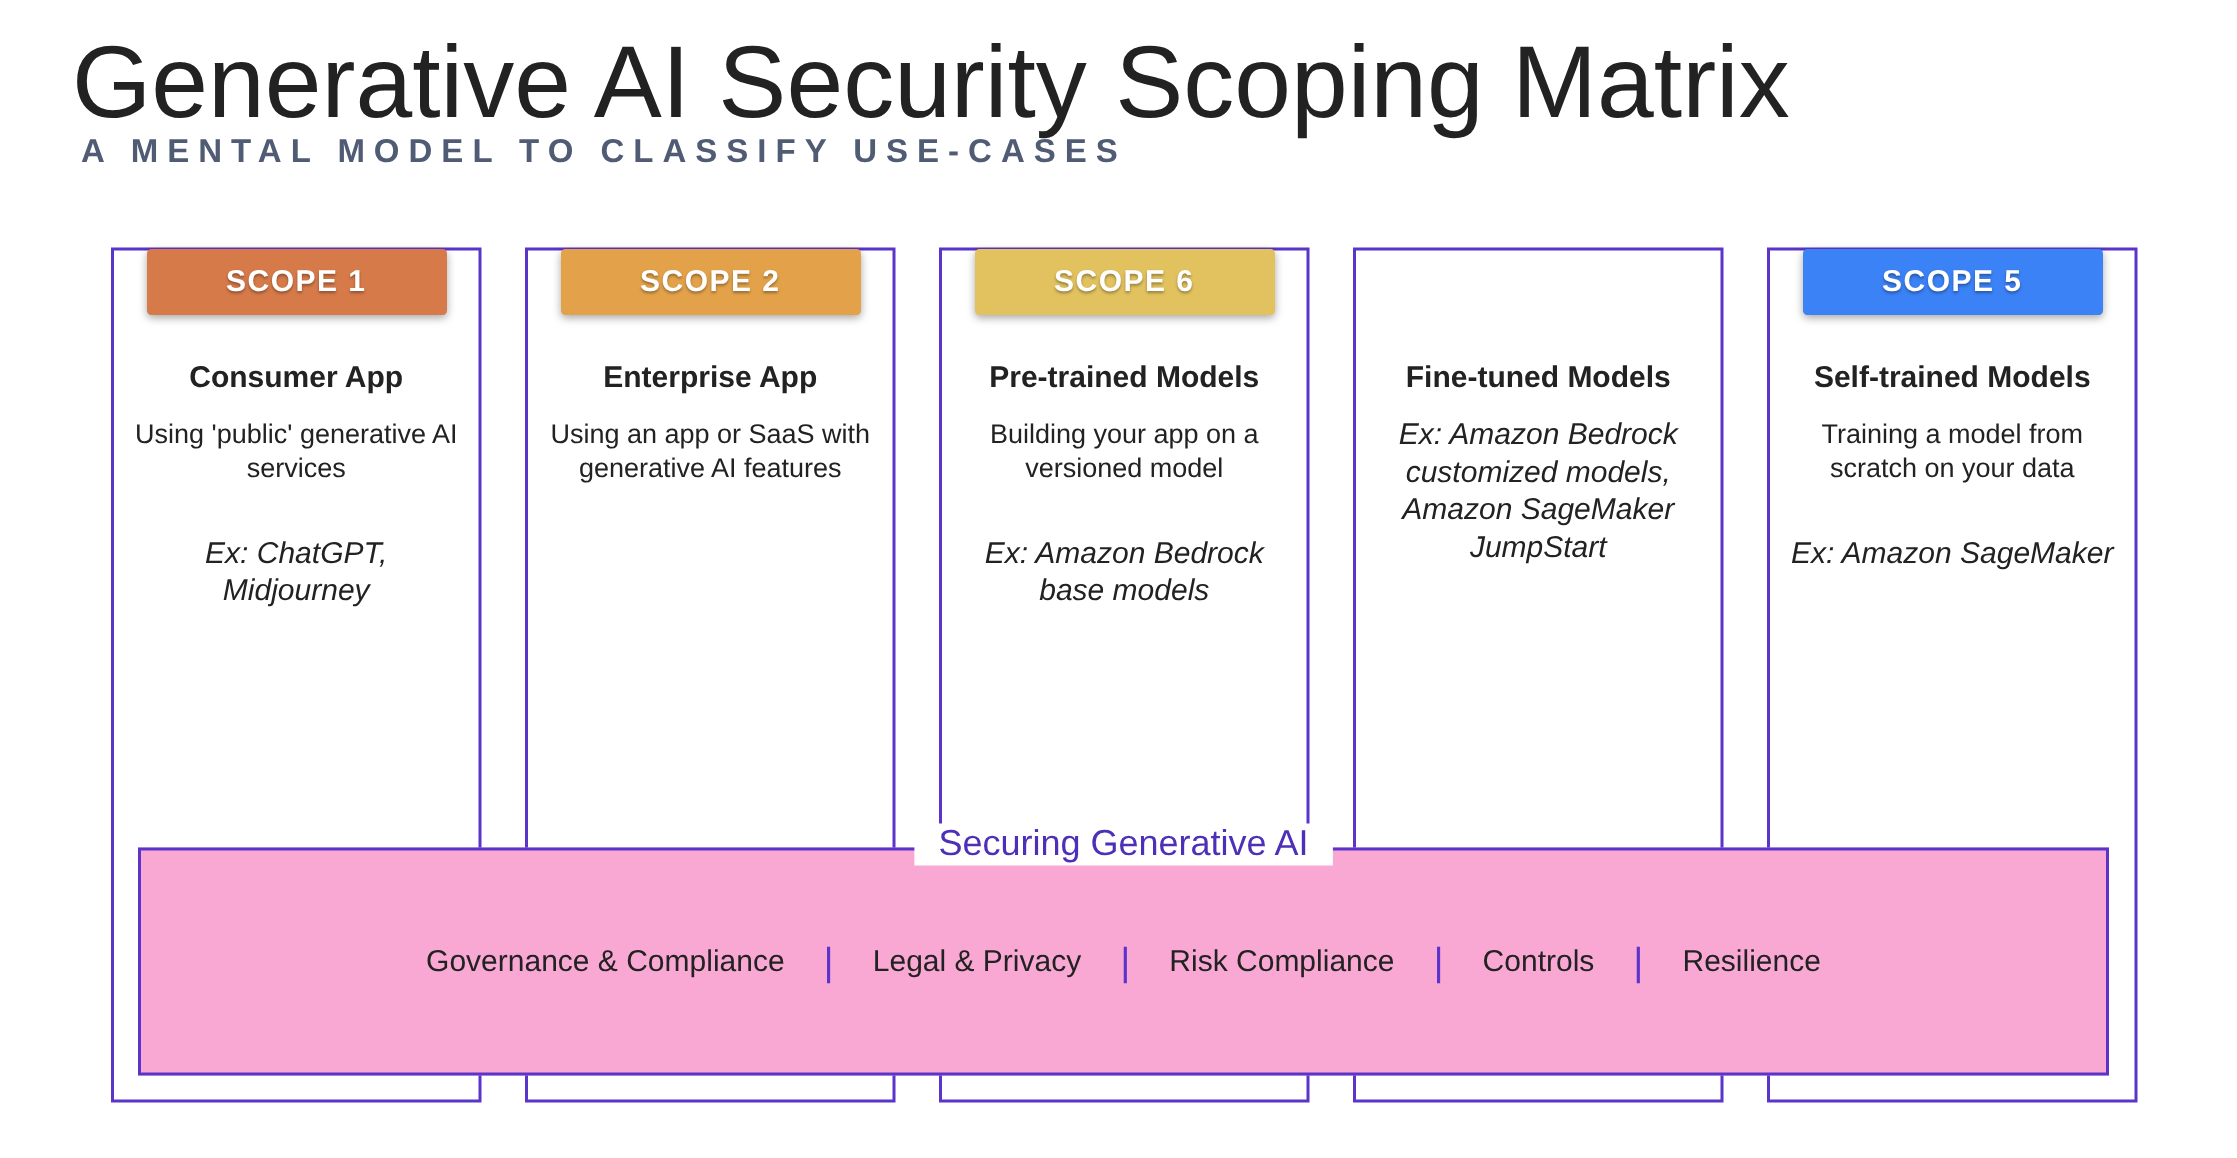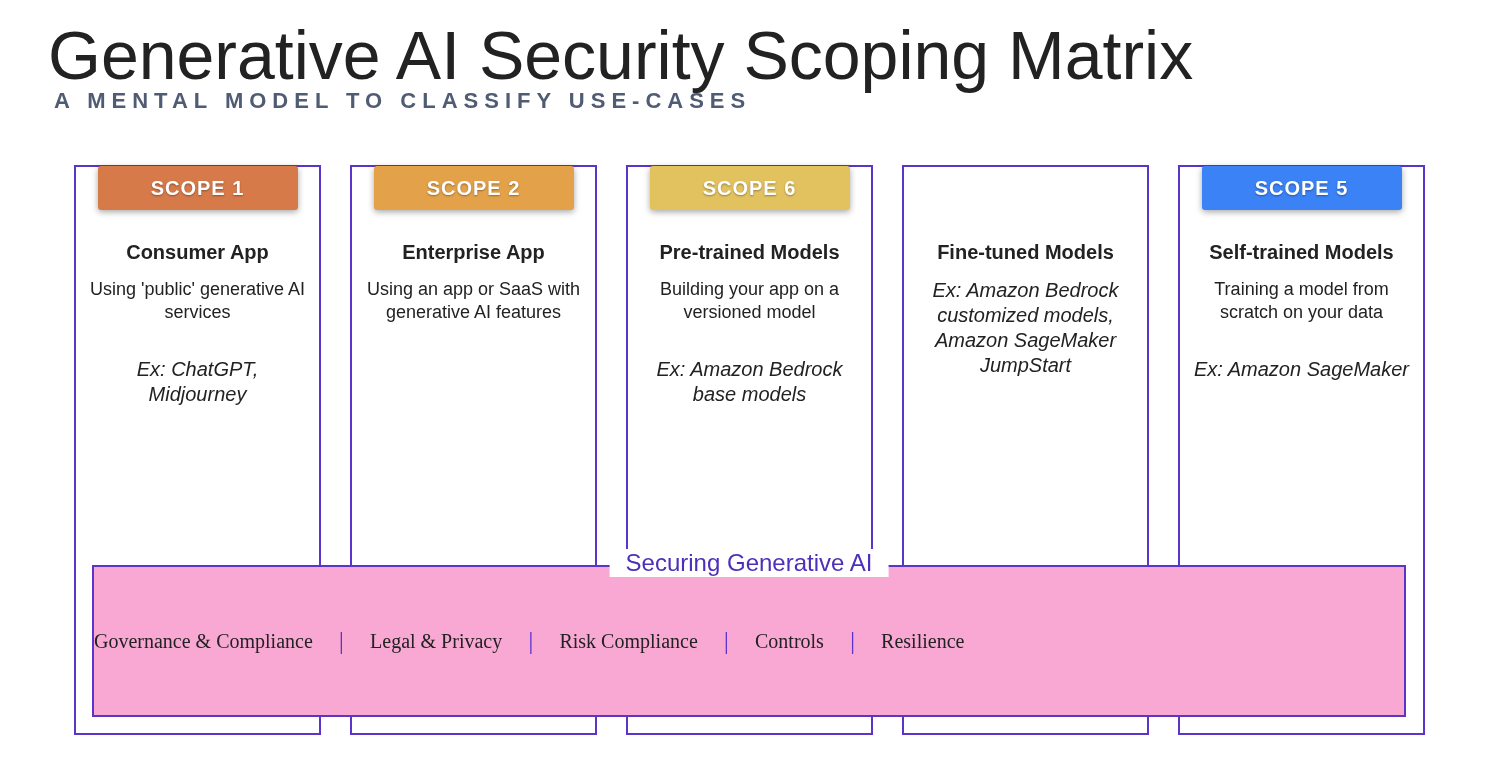--- a/index.html
+++ b/index.html
@@ -100,26 +100,25 @@
     left: 50%;
     transform: translateX(-50%);
     background: #fff;
     padding: 0 16px;
     font-size: 24px;
     color: #4e2fb8;
     font-weight: 500;
   }
   .pillars {
     display: flex;
-    justify-content: flex-start;
+    justify-content: center;
     align-items: center;
     height: 100%;
     font-size: 20px;
     color: #222;
-    font-family: Liberation Serif, serif;
   }
   .pillars span.sep {
     color: #5b35c9;
     margin: 0 26px;
     font-weight: 300;
     font-size: 26px;
   }
   .pillars span.item { white-space: nowrap; }
 </style>
 </head>

